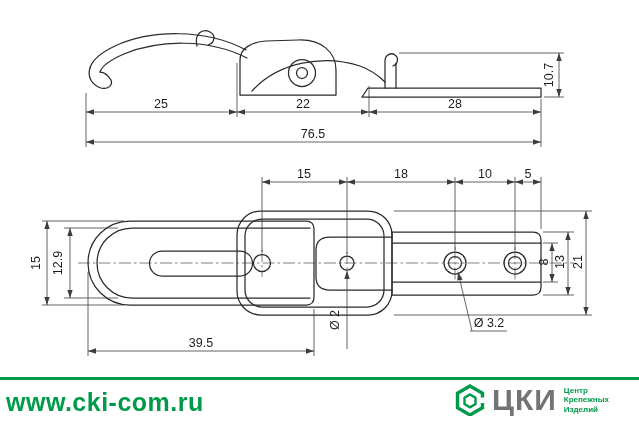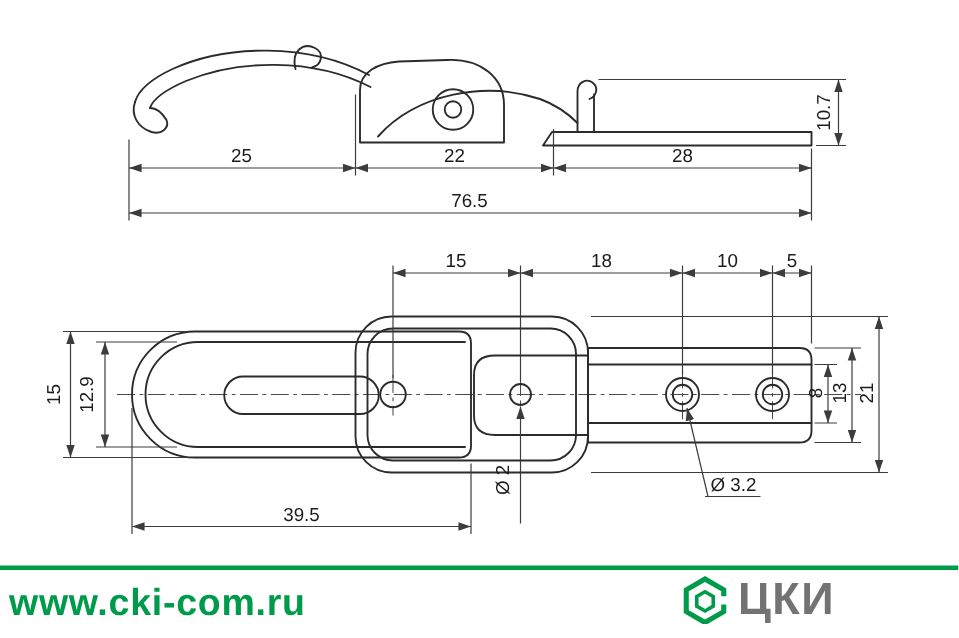--- a/index.html
+++ b/index.html
@@ -142,15 +142,20 @@
   <div class="footer-rule"></div>
   <div class="footer-row">
     <div class="site-url">www.cki-com.ru</div>
     <div class="logo">
       <svg width="30" height="32" viewBox="0 0 30 32">
         <polygon points="15,2 27.5,9.25 27.5,23.75 15,31 2.5,23.75 2.5,9.25" fill="none" stroke="#009b4a" stroke-width="3.4"></polygon>
         <polygon points="15,10.5 20.5,13.7 20.5,20.1 15,23.3 9.5,20.1 9.5,13.7" fill="none" stroke="#009b4a" stroke-width="2.4"></polygon>
         <rect x="24.5" y="13.5" width="5.5" height="5.5" fill="#ffffff"></rect>
       </svg>
       <div class="logo-abbr">ЦКИ</div>
+      <div class="logo-sub">
+        <div>Центр</div>
+        <div>Крепежных</div>
+        <div>Изделий</div>
+      </div>
     </div>
   </div>
 </div>
 
 </body></html>

